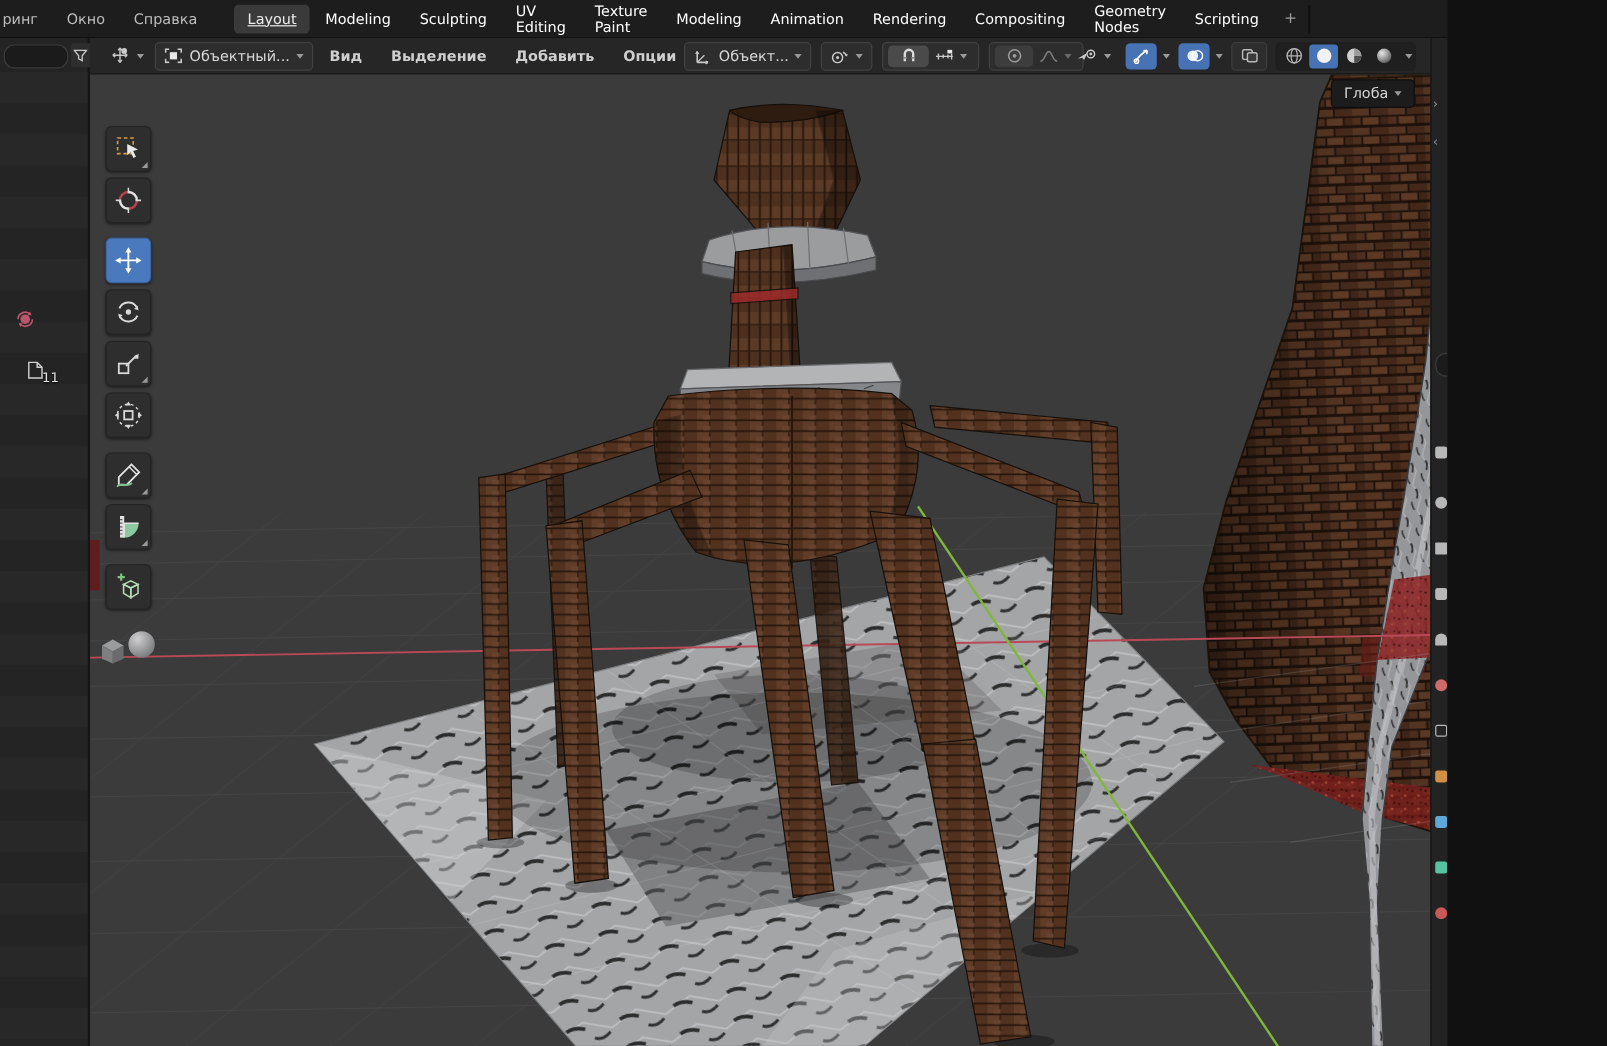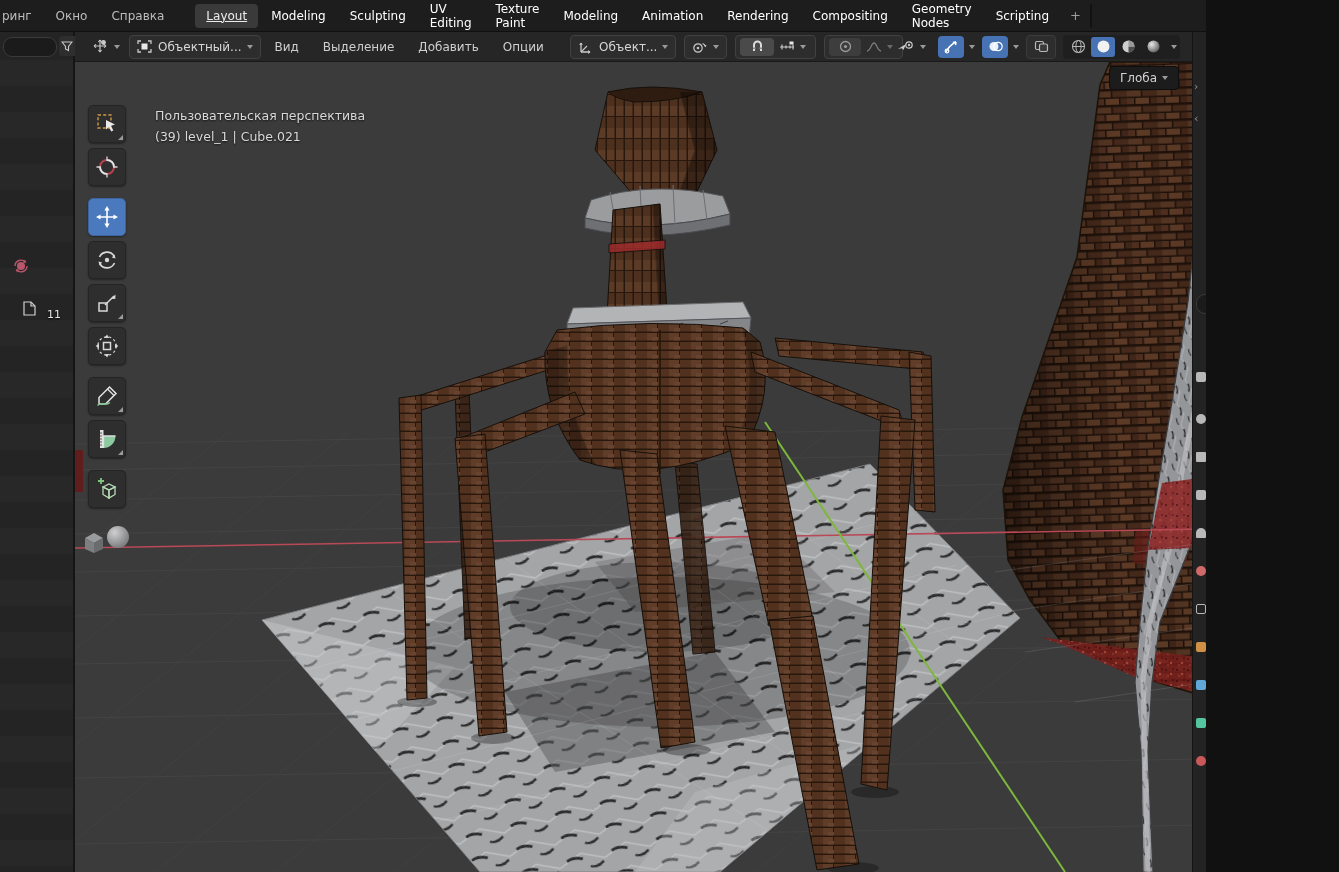--- a/index.html
+++ b/index.html
@@ -24,30 +24,30 @@
   
   .lstrip{position:absolute;left:0;top:32px;bottom:0;width:75px;background:#242424;
           border-right:2px solid #151515;box-sizing:border-box;}
   .lstrip .rows{position:absolute;left:0;top:28px;right:0;bottom:0;
       background:repeating-linear-gradient(#282828 0 26px,#242424 26px 52px);}
   .lsearch{position:absolute;left:3px;top:5px;width:52px;height:18px;background:#1b1b1b;
            border:1px solid #3a3a3a;border-radius:9px;}
   .lfunnel{position:absolute;right:-2px;top:4px;width:16px;height:20px;background:#2e2e2e;border-radius:3px 0 0 3px;
            display:flex;align-items:center;justify-content:center;}
   .lrow-orphan{position:absolute;left:12px;top:225px;}
-  .lrow-file{position:absolute;left:22px;top:268px;display:flex;align-items:flex-end;gap:12px;}
+  .lrow-file{position:absolute;left:22px;top:268px;display:flex;align-items:flex-end;}
   .lrow-file .cnt{color:#e2e2e2;font-size:11px;margin-left:-4px;margin-bottom:-3px;text-shadow:0 1px 2px #000;}
   
   .vheadA{position:absolute;left:75px;top:32px;right:14px;height:30px;background:#262626;
           border-bottom:1px solid #191919;box-sizing:border-box;display:flex;align-items:center;}
   .ha-left{display:flex;align-items:center;margin-left:12px;gap:4px;}
   .pill{background:#2d2d2d;border:1px solid #414141;border-radius:4px;height:22px;
         display:inline-flex;align-items:center;padding:0 7px;color:#d8d8d8;white-space:nowrap;}
   .flatbtn{display:inline-flex;align-items:center;height:22px;padding:0 5px;border-radius:4px;}
-  .hmenu{padding:0 10px;color:#cfcfcf;white-space:nowrap;}
+  .hmenu{padding:0 10px;color:#cfcfcf;white-space:nowrap;font-weight:bold;}
   .ha-center{position:absolute;left:495px;display:flex;align-items:center;gap:8px;}
   .ha-right{position:absolute;right:12px;display:flex;align-items:center;gap:7px;}
   .tglblue{background:#4772b3;border-radius:4px;height:22px;width:26px;display:flex;align-items:center;justify-content:center;}
   .tgldark{background:#2d2d2d;border:1px solid #3c3c3c;border-radius:4px;height:22px;width:28px;display:flex;align-items:center;justify-content:center;}
   .shadegrp{display:flex;align-items:center;background:#1f1f1f;border-radius:4px;height:24px;padding:0 3px;gap:1px;}
   .shadebtn{width:24px;height:20px;border-radius:3px;display:flex;align-items:center;justify-content:center;}
   .shadebtn.active{background:#4772b3;}
   
   .viewport{position:absolute;left:75px;top:62px;right:14px;bottom:0;overflow:hidden;}
   .scene{position:absolute;left:0;top:0;}
@@ -466,24 +466,20 @@
         <polygon points="650,364 700,370 738,558 694,564" fill="url(#wd)"></polygon>
         <polygon points="694,558 738,554 784,802 742,808" fill="url(#wd)"></polygon>
       </g>
     </svg>
 
     <div class="optpill">
       <span>Глоба</span>
       <span class="caret"></span>
     </div>
 
-    <div class="ovtext">
-      <div>Пользовательская перспектива</div>
-      <div>(39) level_1 | Cube.021</div>
-    </div>
 
     <div class="tools">
       <div class="tool">
         <svg width="24" height="24" viewBox="0 0 24 24">
             <rect x="3" y="3" width="13" height="13" fill="none" stroke="#cf9b43" stroke-width="1.4" stroke-dasharray="3 2.2"></rect>
             <polygon points="11,8 20,12.5 16,13.8 18.3,18.6 16.2,19.6 14,14.9 11,17.4" fill="#e9e9e9"></polygon>
           </svg>
         <span class="subtri"></span>
       </div>
       <div class="tool">

